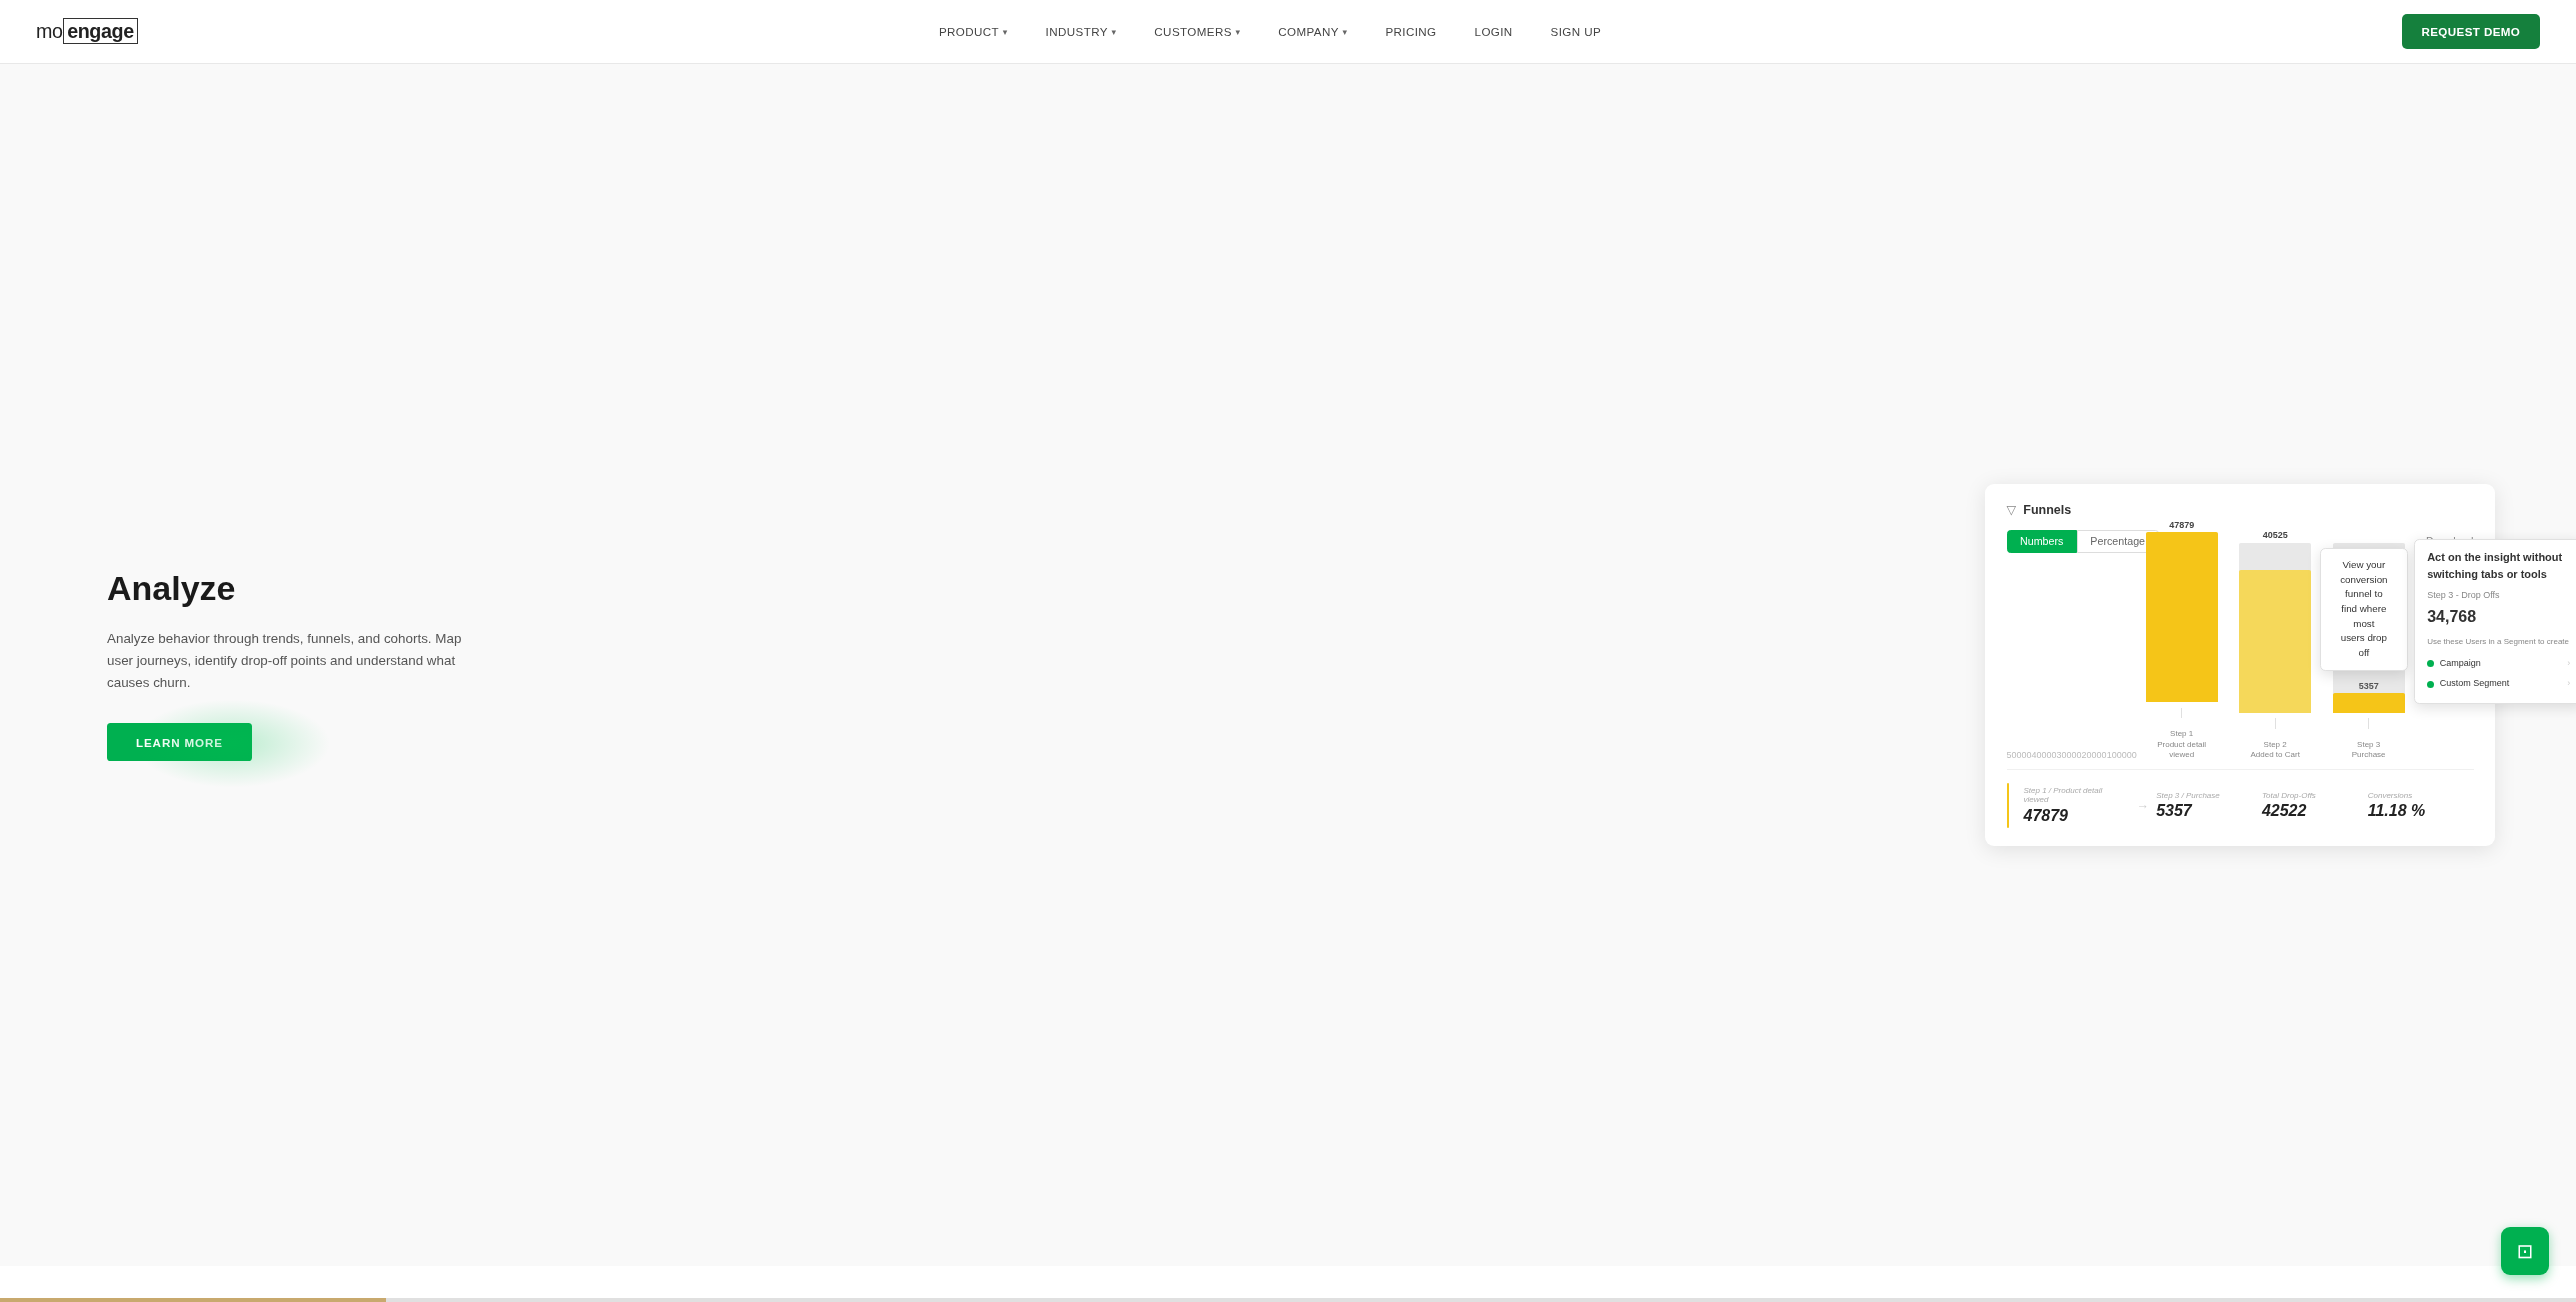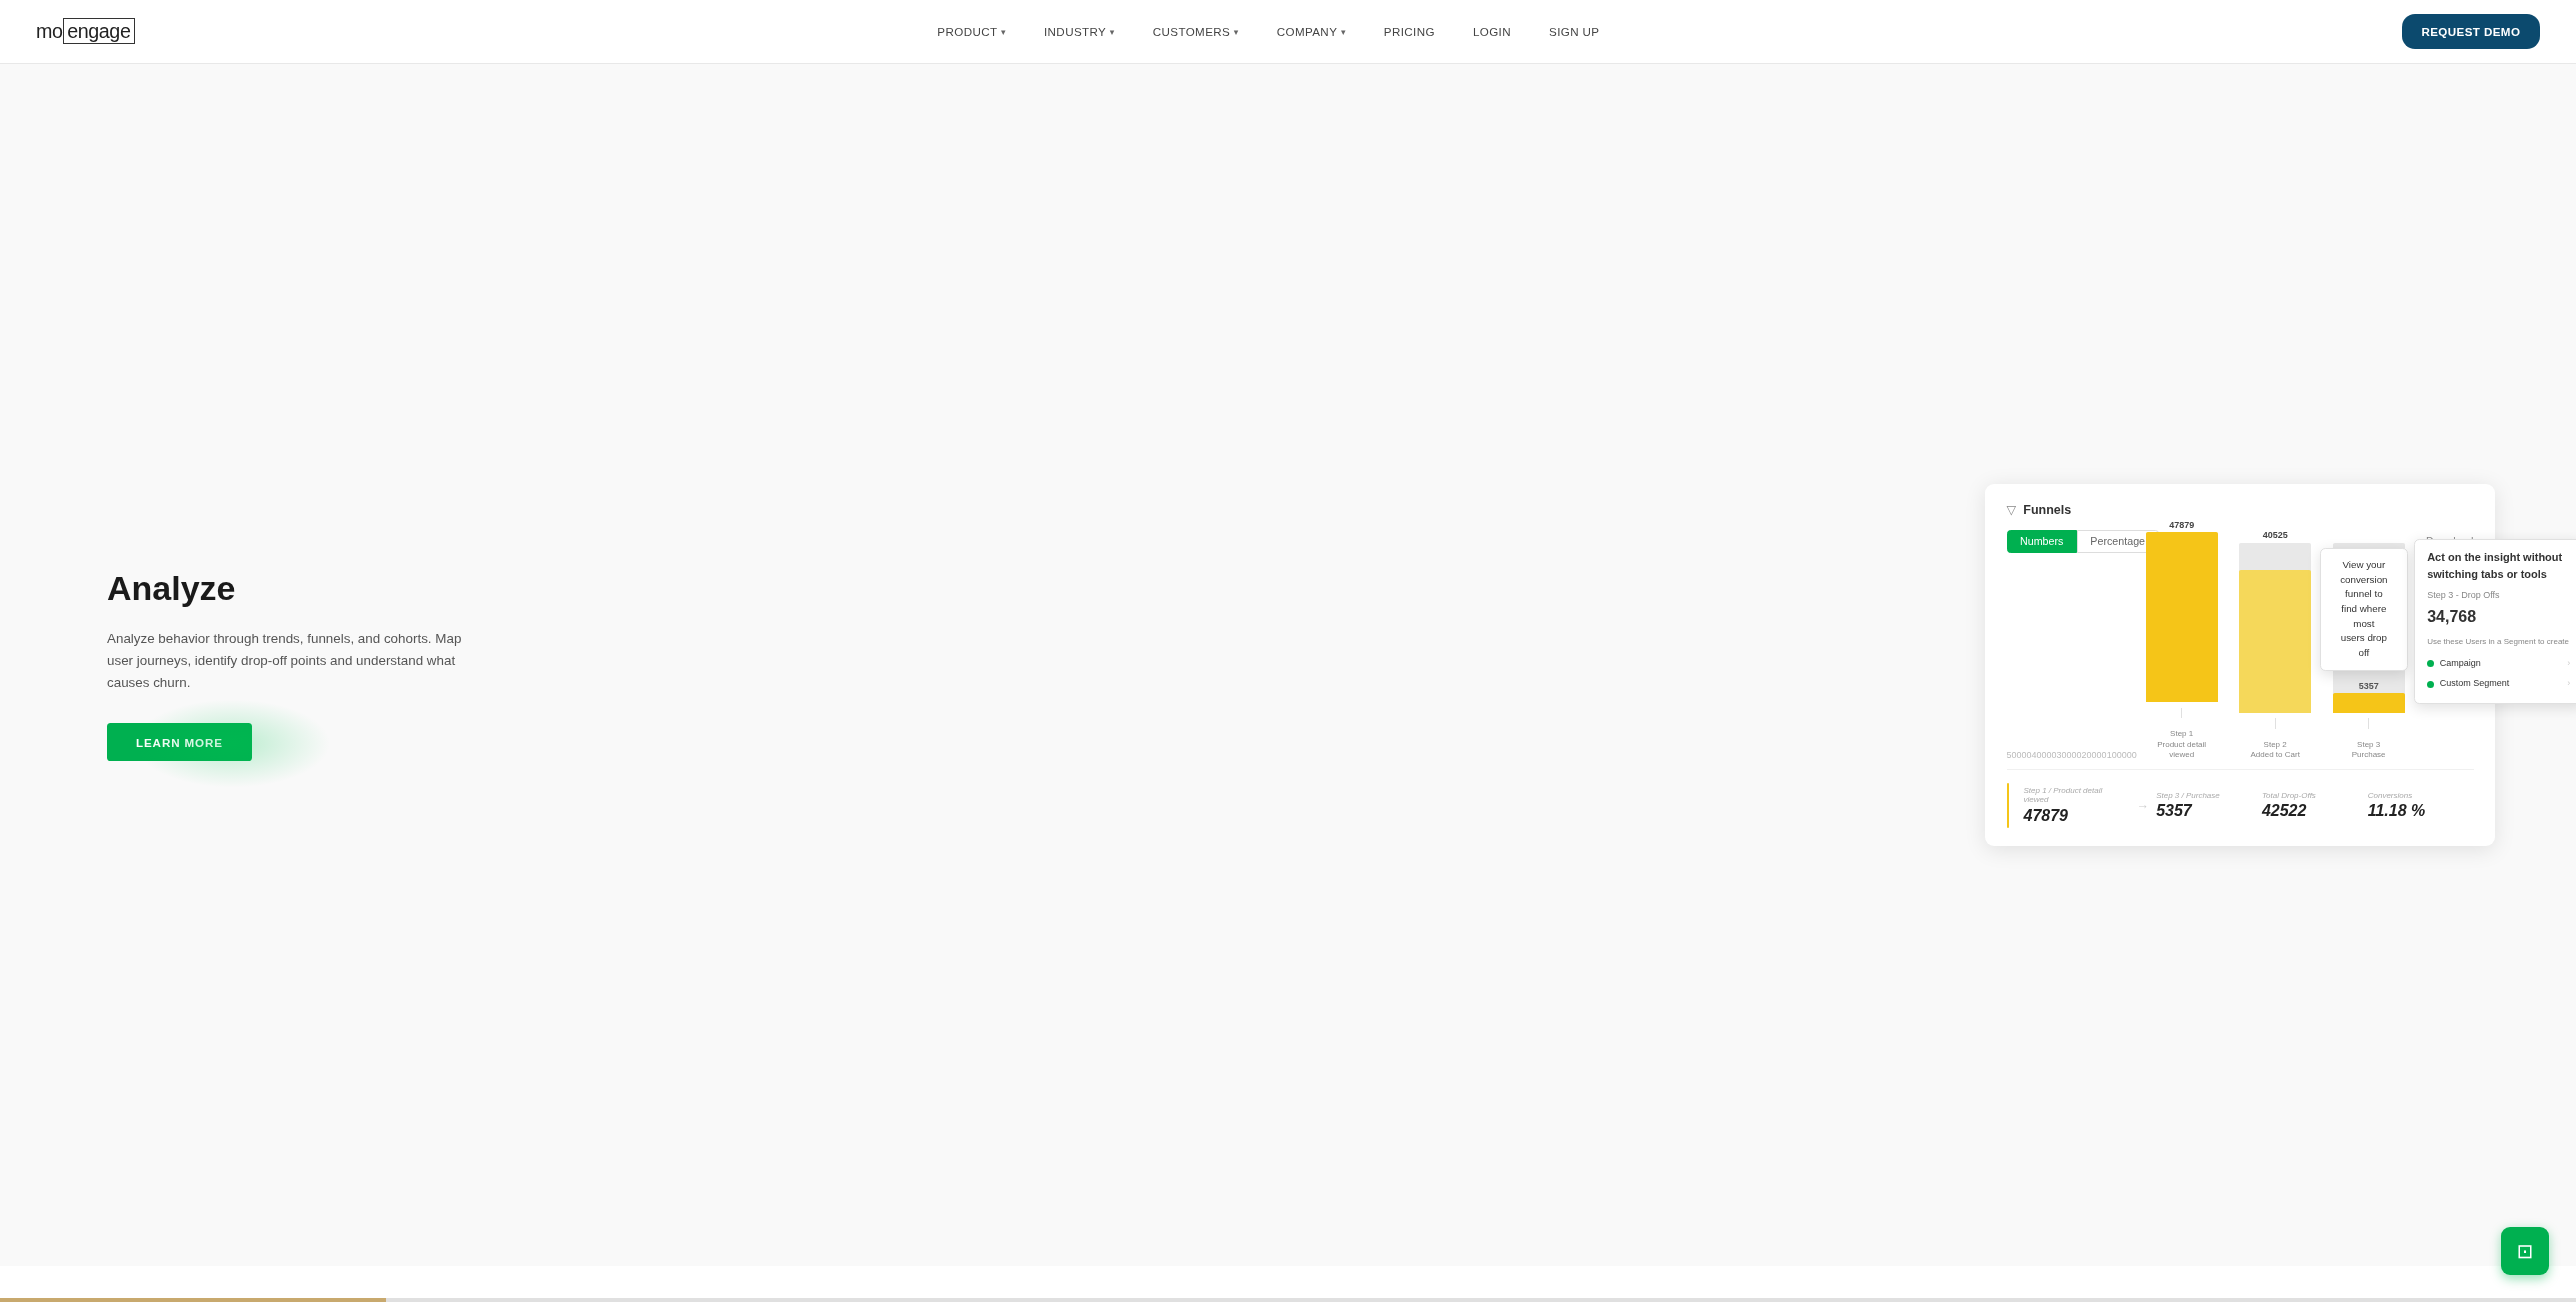--- a/index.html
+++ b/index.html
@@ -7,29 +7,29 @@
 
     
     .navbar {
       display: flex; align-items: center; justify-content: space-between;
       padding: 0 36px; height: 64px; border-bottom: 0.9px solid #e8e8e8;
       background: #fff; position: relative; z-index: 10;
     }
     .navbar-logo { display: flex; align-items: center; }
     .logo-text { font-size: 19.7px; font-weight: 400; color: #222; letter-spacing: -0.4px; }
     .logo-text span.mo { font-weight: 300; }
-    .logo-text span.engage { font-weight: 400; border: 1.3px solid #333; padding: 0.9px 3.6px; }
+    .logo-text span.engage { font-weight: 700; border: 1.3px solid #333; padding: 0.9px 3.6px; }
     .navbar-links { display: flex; align-items: center; gap: 38px; }
     .nav-item { font-size: 11.6px; font-weight: 500; color: #444; cursor: pointer; display: flex; align-items: center; gap: 3.6px; letter-spacing: 0.4px; }
     .nav-chevron { font-size: 9px; color: #666; }
     .nav-login, .nav-signup { font-size: 11.6px; font-weight: 500; color: #444; cursor: pointer; letter-spacing: 0.4px; }
     .btn-request-demo {
-      background: #0c4a6e; color: #fff; border: none; padding: 10.7px 19.7px;
+      background: #15803d; color: #fff; border: none; padding: 10.7px 19.7px;
       font-size: 11.6px; font-weight: 700; letter-spacing: 0.4px; cursor: pointer;
-      border-radius: 13px;
+      border-radius: 5px;
     }
 
     
     .green-glow-top {
       position: absolute; top: 64px; right: 0; width: 161px; height: 72px;
       background: radial-gradient(ellipse at top right, rgba(0,200,80,0.35) 0%, transparent 70%);
       pointer-events: none;
     }
 
     

